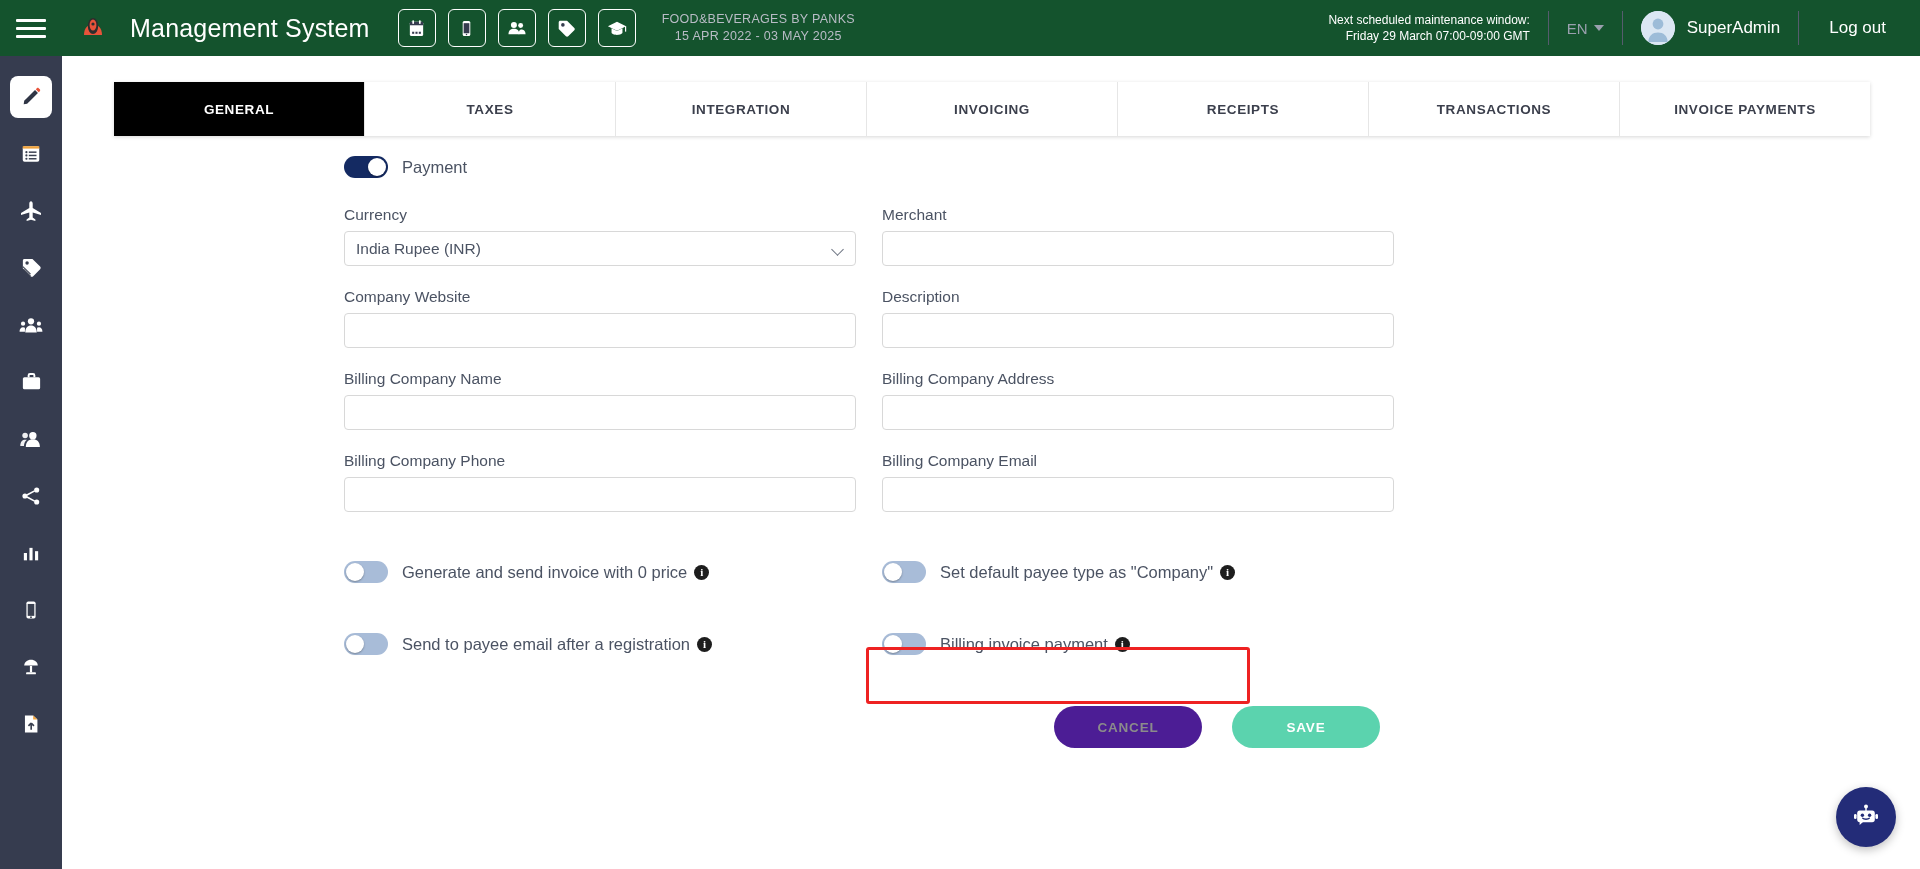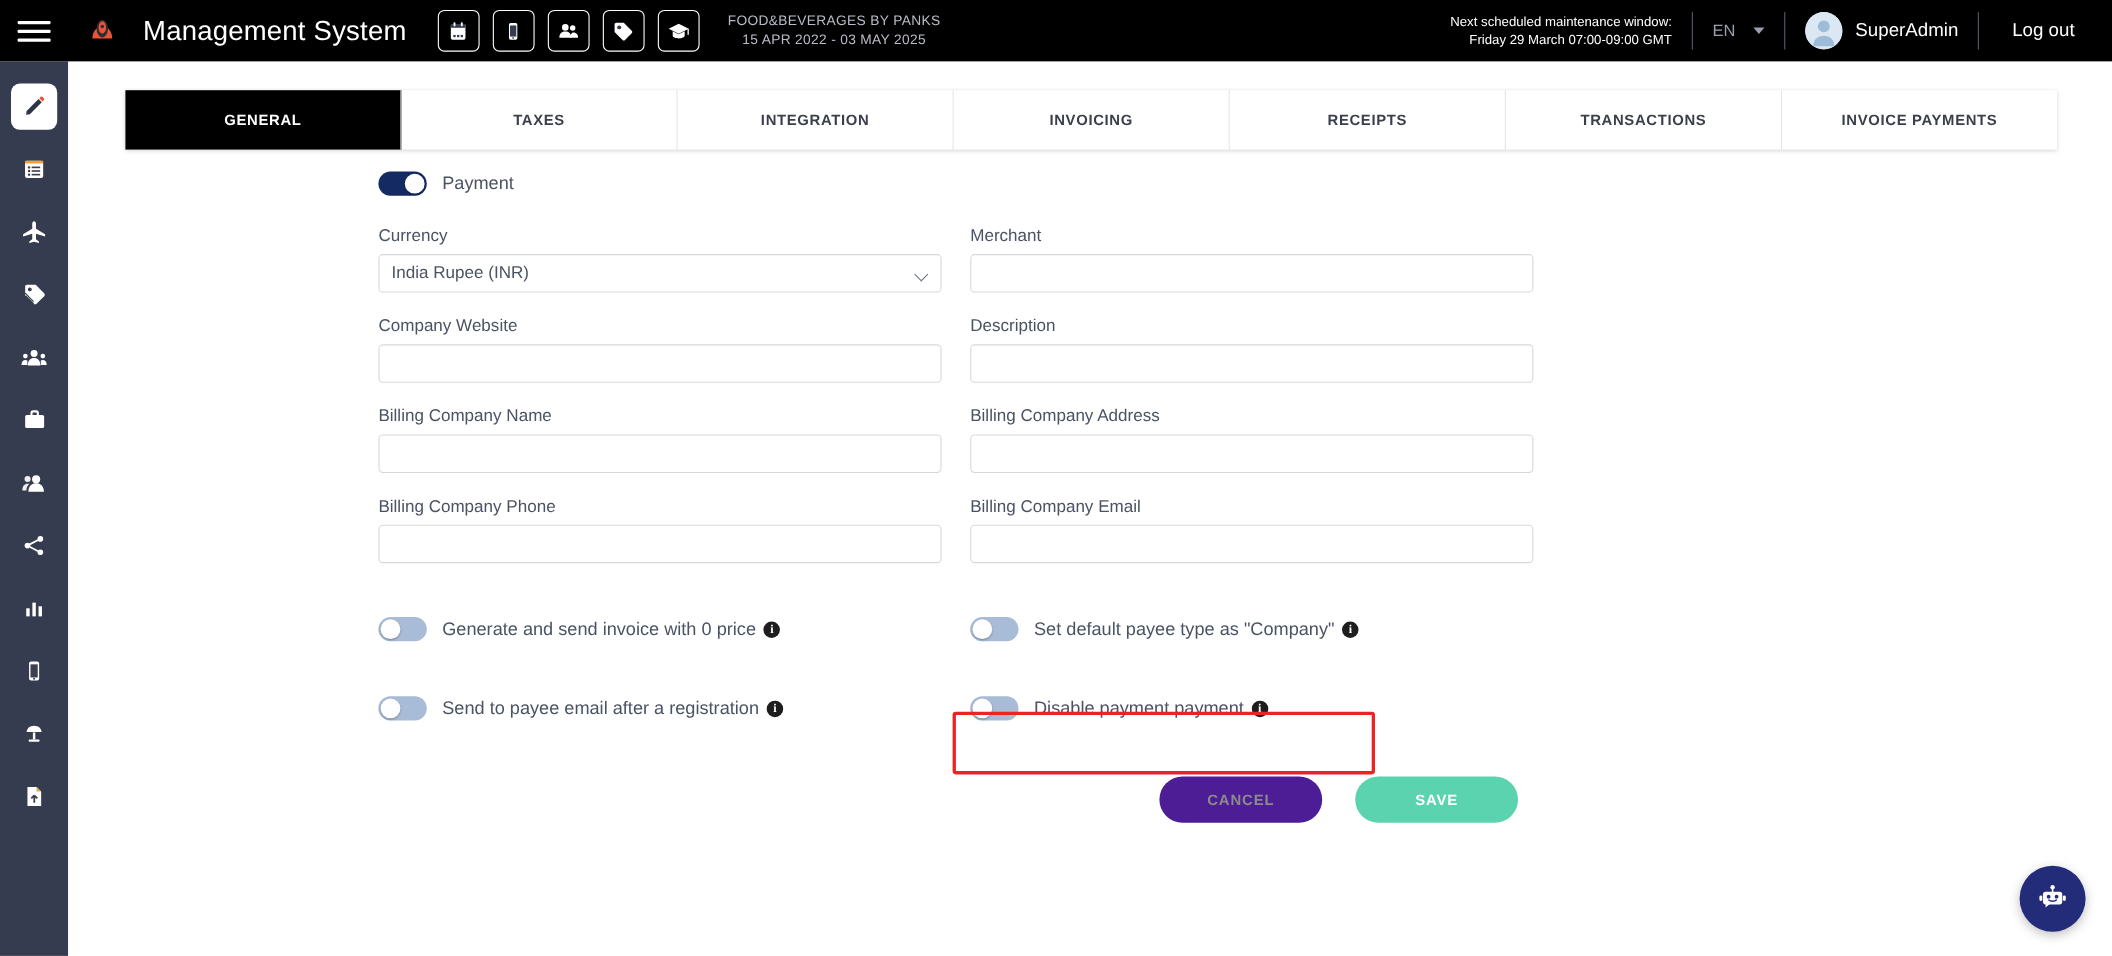--- a/index.html
+++ b/index.html
@@ -6,21 +6,21 @@
   html, body {
     width: 1920px; height: 869px;
     font-family: "Liberation Sans", sans-serif;
     background: #ffffff;
     overflow: hidden;
   }
 
   
   .topbar {
     position: absolute; top: 0; left: 0; width: 1920px; height: 56px;
-    background: #000000; display: flex; align-items: center;
+    background: #14532d; display: flex; align-items: center;
     color: #ffffff;
   }
   .hamburger { width: 62px; display: flex; flex-direction: column; align-items: center; justify-content: center; gap: 5px; cursor: pointer; }
   .hamburger span { display: block; width: 30px; height: 3px; background: #ffffff; border-radius: 1px; }
 
   .brand-logo { width: 62px; display: flex; align-items: center; justify-content: center; }
   .app-title { font-size: 25px; font-weight: 400; letter-spacing: .2px; margin-left: 6px; white-space: nowrap; color:#fff; }
 
   .hdr-icons { display: flex; align-items: center; gap: 12px; margin-left: 28px; }
   .hdr-icon {
@@ -29,21 +29,21 @@
   }
 
   .biz-block { margin-left: 26px; text-align: center; line-height: 1.35; color: #b9bcc6; }
   .biz-name { font-size: 12.5px; letter-spacing: .3px; white-space: nowrap; }
   .biz-dates { font-size: 12.5px; letter-spacing: .3px; white-space: nowrap; }
 
   .maint { margin-left: auto; text-align: right; line-height: 1.35; color: #ffffff; font-size: 12px; white-space: nowrap; }
 
   .vdiv { width: 1px; height: 34px; background: #565c6e; margin: 0 18px; }
 
-  .lang { display: flex; align-items: center; gap: 16px; color: #9aa0ae; font-size: 15px; cursor: pointer; }
+  .lang { display: flex; align-items: center; gap: 6px; color: #9aa0ae; font-size: 15px; cursor: pointer; }
   .caret { width: 0; height: 0; border-left: 5px solid transparent; border-right: 5px solid transparent; border-top: 6px solid #9aa0ae; }
 
   .avatar {
     width: 34px; height: 34px; border-radius: 50%; background: #dbe7f3;
     display: flex; align-items: flex-end; justify-content: center; overflow: hidden; flex: none;
   }
   .username { font-size: 17px; margin-left: 12px; white-space: nowrap; color:#fff; }
   .logout { font-size: 17px; white-space: nowrap; cursor: pointer; color:#fff; margin-right: 34px; margin-left: 12px; }
 
   
@@ -462,21 +462,21 @@
           <div class="switch">
               <div class="knob"></div>
             </div>
           <div class="switch-label" style="margin-left:14px;">Send to payee email after a registration</div>
           <span class="info-dot">i</span>
         </div>
         <div class="scell right">
           <div class="switch">
               <div class="knob"></div>
             </div>
-          <div class="switch-label" style="margin-left:14px;">Disable payment payment</div>
+          <div class="switch-label" style="margin-left:14px;">Billing invoice payment</div>
           <span class="info-dot">i</span>
         </div>
       </div>
 
     </div>
 
     <div class="actions">
       <button class="btn btn-cancel">CANCEL</button>
       <button class="btn btn-save">SAVE</button>
     </div>

